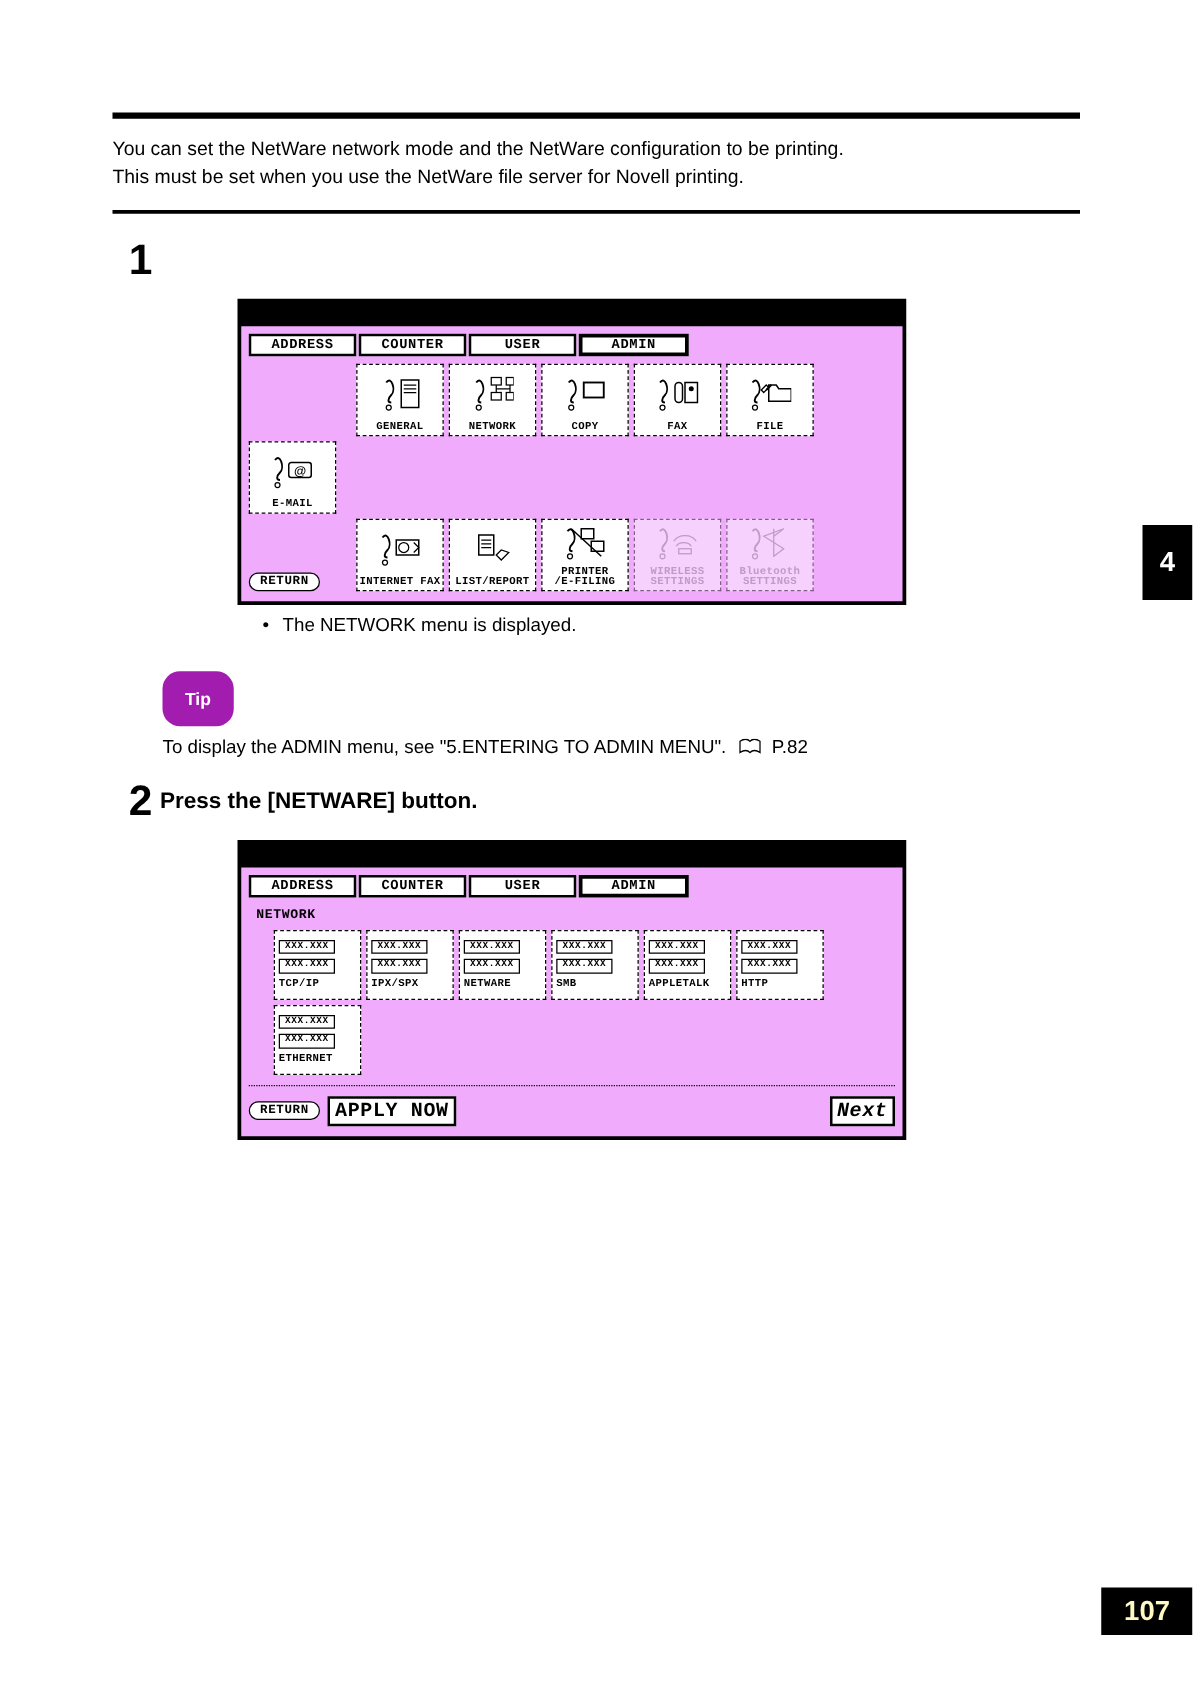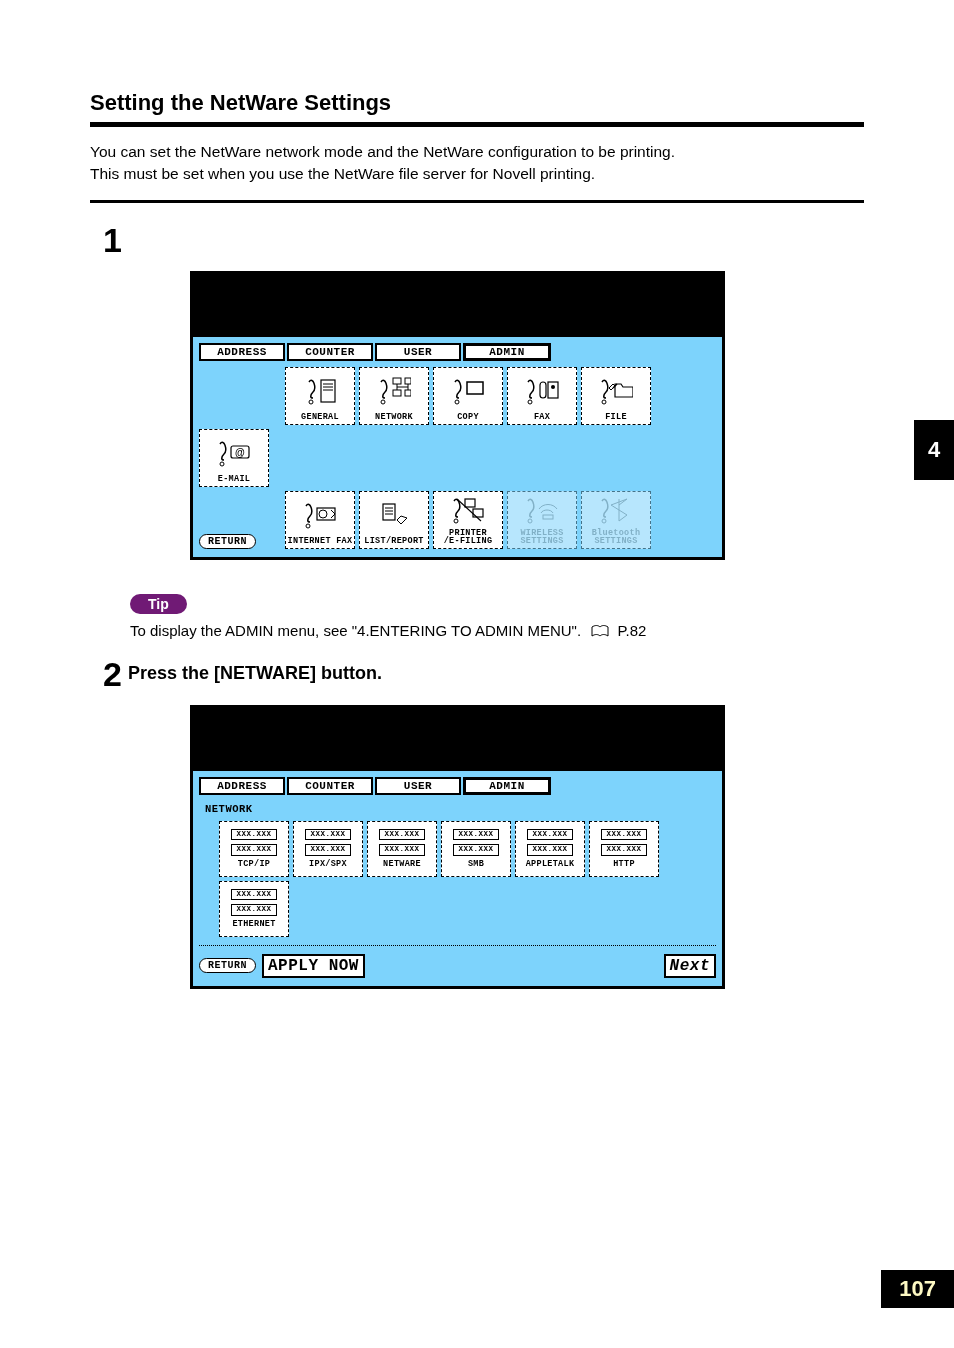--- a/index.html
+++ b/index.html
@@ -7,55 +7,54 @@
   .content{padding:90px 90px 0 90px;}
   h2.section{font-size:22px;font-weight:bold;margin:0 0 6px 0;}
   .rule-thick{height:5px;background:#000;margin:0 0 14px 0;}
   .rule-thin{height:3px;background:#000;margin:14px 0 18px 0;}
   p.intro{font-size:15.5px;line-height:1.45;margin:0;}
   .step{display:flex;align-items:flex-start;margin:20px 0 0 -12px;}
   .step-num{font-size:34px;font-weight:bold;width:44px;text-align:right;line-height:1;padding-top:0;}
   .step-title{font-size:18px;font-weight:bold;padding:6px 0 0 6px;}
   .screenshot{margin:14px 0 6px 100px;}
   .lcd{background:#000;padding:22px 3px 3px 3px;width:535px;box-sizing:border-box;font-family:"Courier New",monospace;}
-  .lcd-body{background:#7dd3fc;padding:6px 6px 8px 6px;margin-top:44px;}
+  .lcd-body{background:#f0abfc;padding:6px 6px 8px 6px;}
   .tabrow{display:flex;gap:2px;margin-bottom:6px;}
   .tab{border:2px solid #000;font-size:11px;font-weight:bold;letter-spacing:.5px;text-align:center;padding:1px 0;min-width:82px;background:#fff;}
   .tab.active{border-width:3px;padding:0;}
   .breadcrumb{font-size:10.5px;font-weight:bold;letter-spacing:.5px;padding:2px 0 6px 6px;}
   .iconrow{display:flex;gap:4px;flex-wrap:wrap;}
   .pad-left{width:82px;flex:0 0 82px;}
   .iconbtn{border:1px dashed #000;width:70px;height:58px;box-sizing:border-box;position:relative;display:flex;flex-direction:column;align-items:center;justify-content:flex-start;padding-bottom:2px;background:#fff;}
   .iconbtn.dim{opacity:.45;}
   .iconbtn .glyph{flex:1;display:flex;align-items:center;justify-content:center;}
   .iconbtn .lbl{font-size:8.5px;font-weight:bold;letter-spacing:.3px;white-space:pre;text-align:center;line-height:1;}
-  .tinybtn{border:1px dashed #000;width:70px;height:56px;box-sizing:border-box;display:flex;flex-direction:column;align-items:center;justify-content:space-evenly;padding:3px 3px;background:#fff;}
+  .tinybtn{border:1px dashed #000;width:70px;height:56px;box-sizing:border-box;display:flex;flex-direction:column;align-items:flex-start;justify-content:space-evenly;padding:3px 3px;background:#fff;}
   .tinybtn .xbox{border:1.5px solid #000;font-size:7.5px;font-weight:bold;letter-spacing:.5px;padding:0 4px;line-height:1.3;}
   .tinybtn .lbl{font-size:8.5px;font-weight:bold;letter-spacing:.3px;}
   .btnrow{display:flex;align-items:center;gap:6px;margin-top:6px;}
   .oval{border:1.5px solid #000;border-radius:10px;font-size:10px;font-weight:bold;letter-spacing:.5px;padding:1px 8px;background:#fff;}
   .box{border:2px solid #000;font-size:16px;font-weight:bold;letter-spacing:.5px;padding:1px 4px;background:#fff;}
   .dotsep{border-top:1px dotted #000;margin:8px 0;}
   .note{font-size:15px;margin:8px 0 0 120px;}
   .bullet{display:inline-block;width:16px;}
-  .tip-pill{display:inline-block;background:#701a75;color:#fff;border-radius:14px;font-size:14px;font-weight:bold;padding:2px 18px;margin:28px 0 8px 40px;}
+  .tip-pill{display:inline-block;background:#a21caf;color:#fff;border-radius:14px;font-size:14px;font-weight:bold;padding:14px 18px;margin:28px 0 8px 40px;}
   .tip-text{font-size:15px;margin:0 0 0 40px;}
   .bookicon{display:inline-block;vertical-align:-2px;margin:0 4px 0 6px;}
   .side-tab{position:absolute;right:0;top:420px;width:40px;height:60px;background:#000;color:#fff;font-size:22px;font-weight:bold;display:flex;align-items:center;justify-content:center;}
   .page-num{position:absolute;right:0;bottom:40px;background:#000;color:#fef9c3;font-size:22px;font-weight:bold;padding:6px 18px;}
   svg{display:block;}
 </style>
 </head>
 <body>
 
 <div class="page">
 
   <div class="content">
 
-    <h2 class="section">Setting the NetWare Settings</h2>
     <div class="rule-thick"></div>
 
     <p class="intro">You can set the NetWare network mode and the NetWare configuration to be printing.</p>
     <p class="intro">This must be set when you use the NetWare file server for Novell printing.</p>
 
     <div class="rule-thin"></div>
 
     
     <div class="step">
       <div class="step-num">1</div>
@@ -215,24 +214,25 @@
                 </div>
               <div class="lbl" style="color:#888">Bluetooth
 SETTINGS</div>
             </div>
           </div>
 
         </div>
       </div>
     </div>
 
+    <div class="note"><span class="bullet">•</span><span>The NETWORK menu is displayed.</span></div>
 
     <div class="tip-pill">Tip</div>
     <p class="tip-text">
-      <span>To display the ADMIN menu, see "4.ENTERING TO ADMIN MENU".</span>
+      <span>To display the ADMIN menu, see "5.ENTERING TO ADMIN MENU".</span>
       <span class="bookicon"><svg width="18" height="13">
             <path d="M1 2c3-2 6-2 8 0 2-2 5-2 8 0v9c-3-2-6-2-8 0-2-2-5-2-8 0z" fill="none" stroke="#000" stroke-width="1"></path>
           </svg></span>
       <span>P.82</span>
     </p>
 
     
     <div class="step" style="margin-top:18px;">
       <div class="step-num">2</div>
       <div class="step-title">Press the [NETWARE] button.</div>

